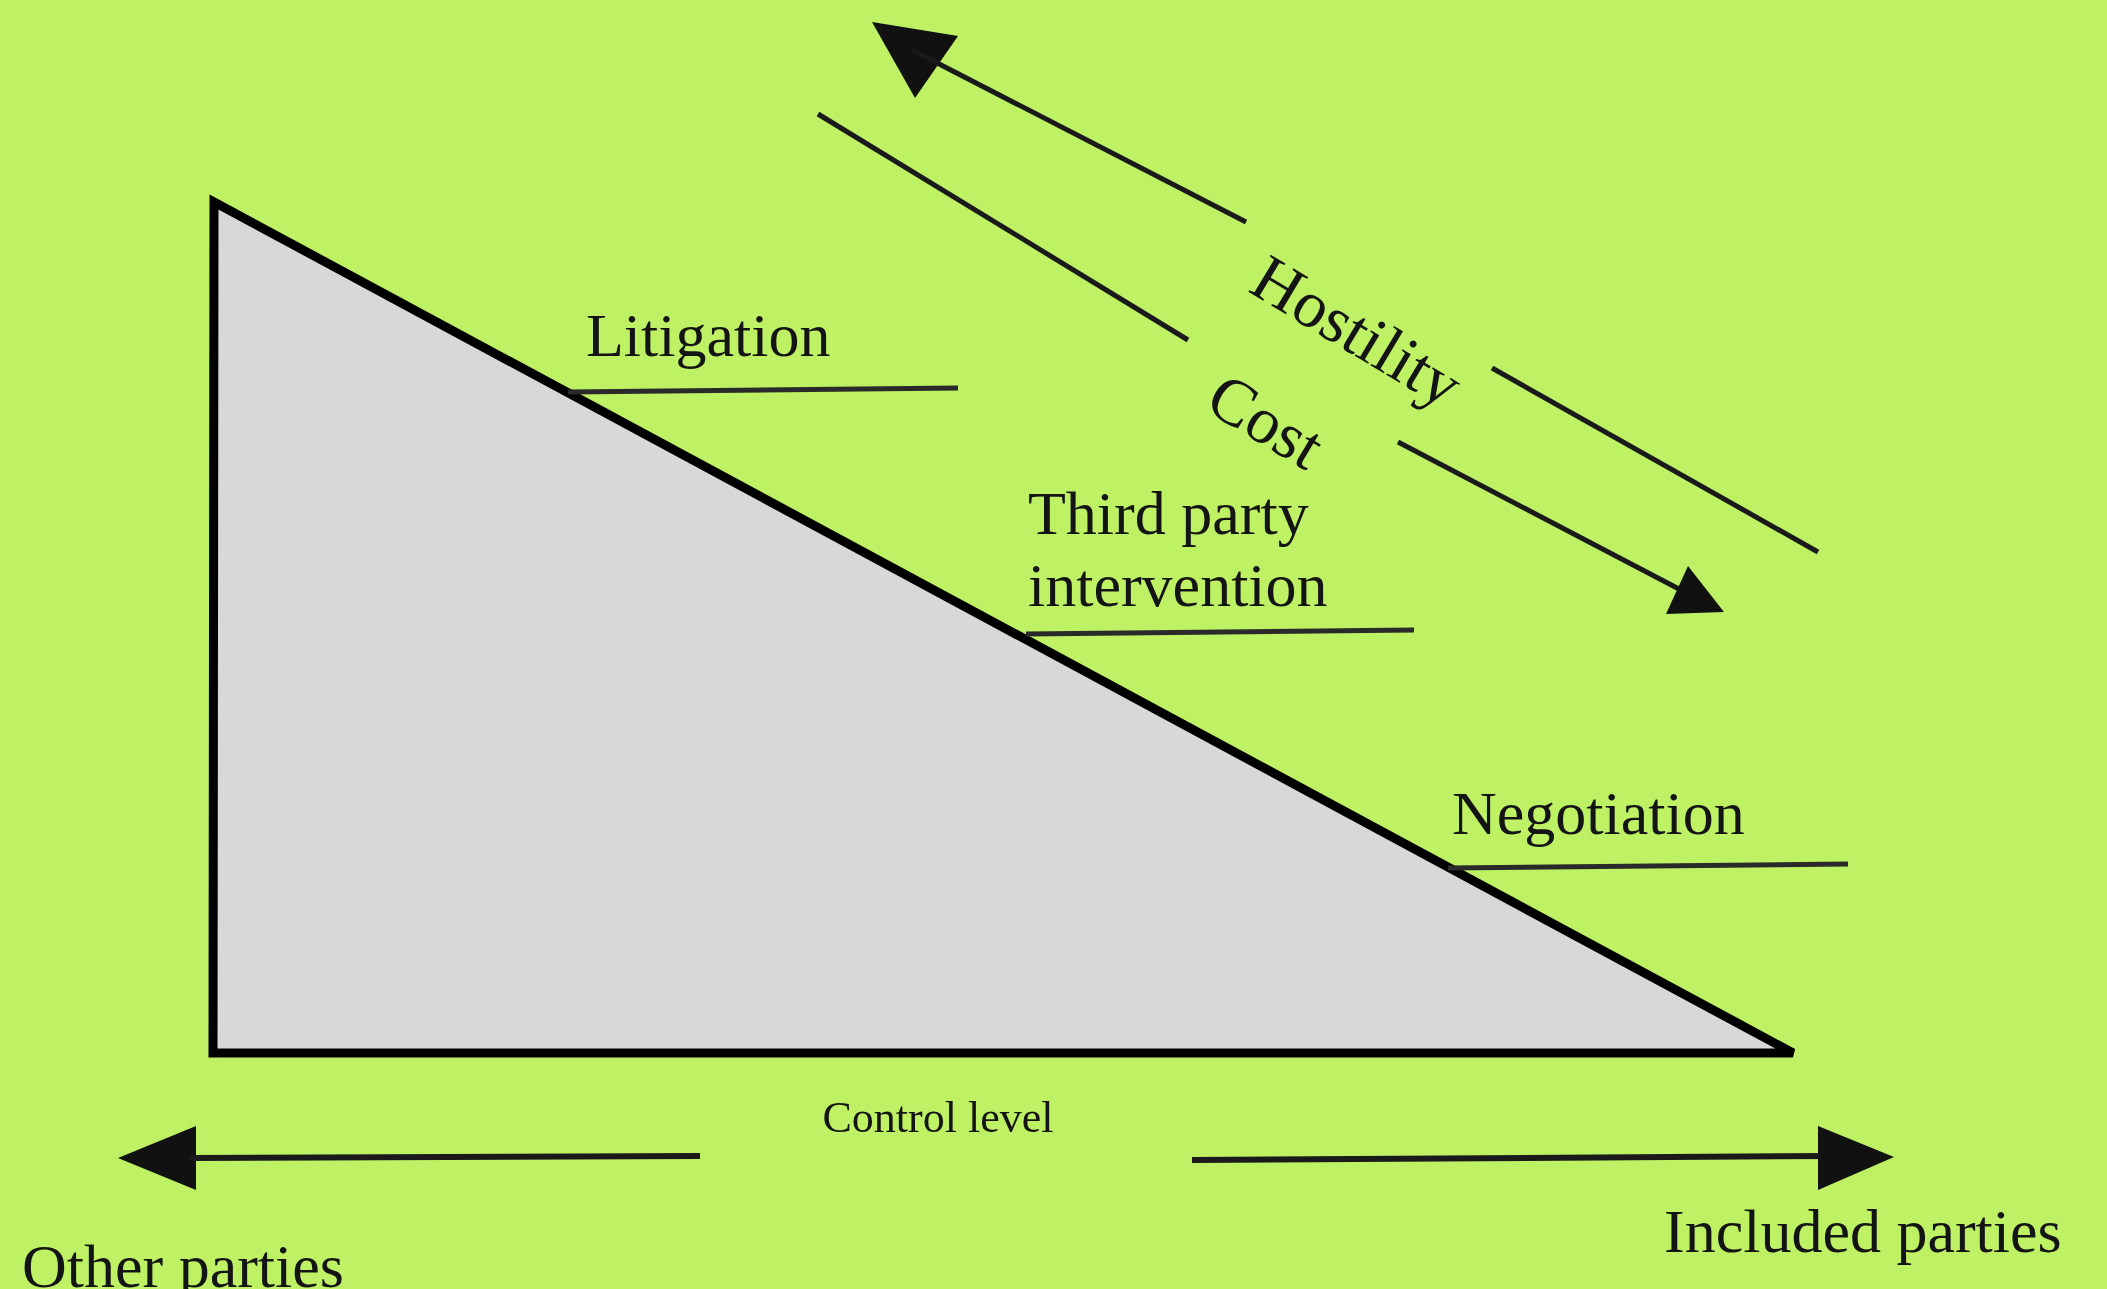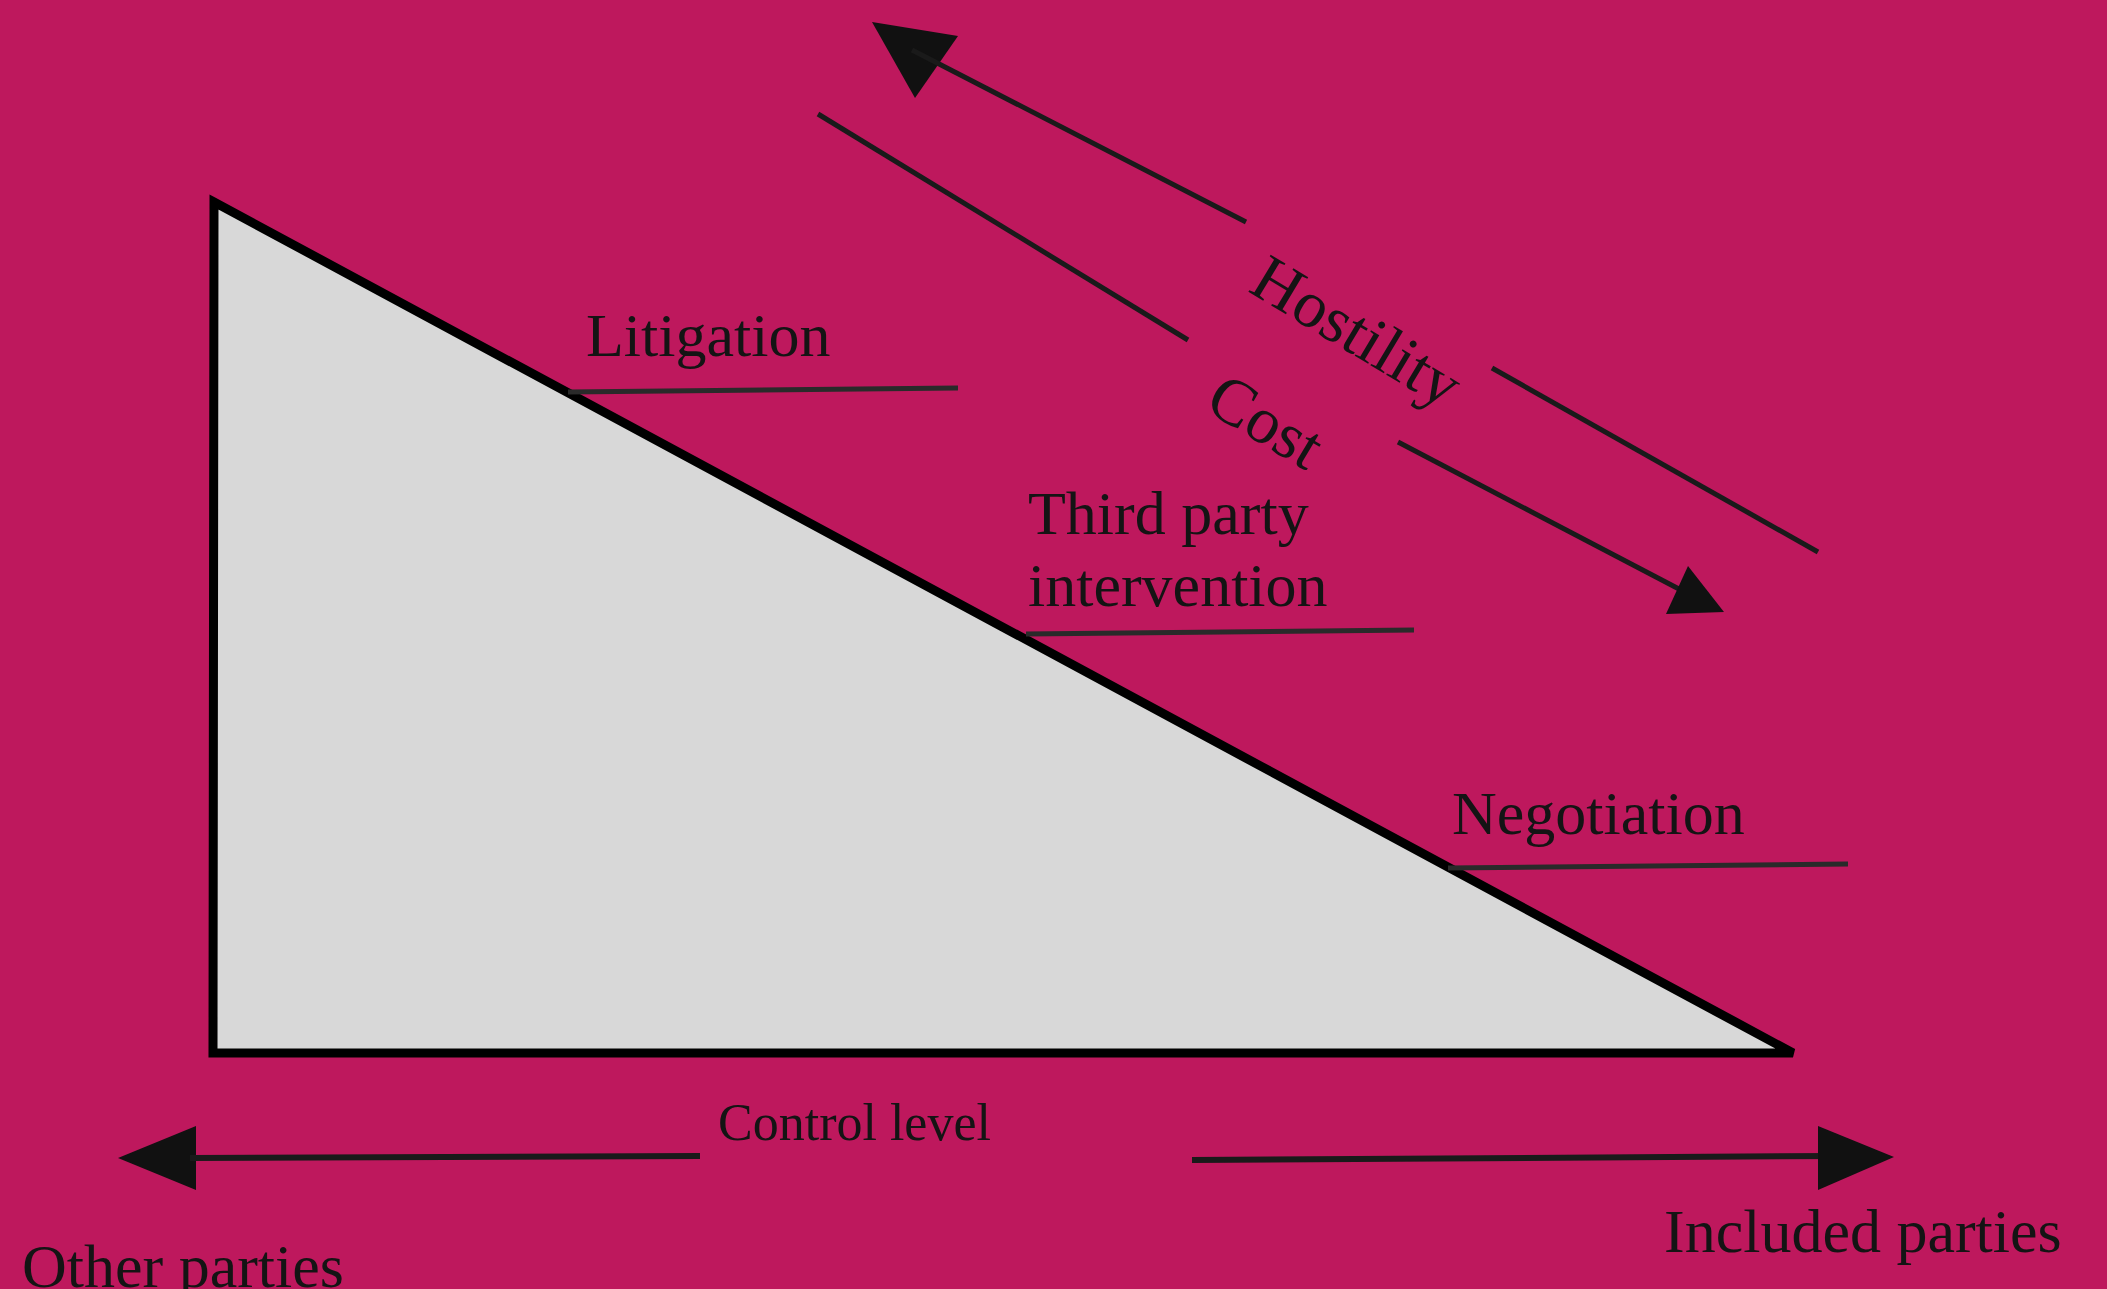--- a/index.html
+++ b/index.html
@@ -8,21 +8,21 @@
     padding: 0;
     background: #ffffff;
   }
   body {
     font-family: "Liberation Serif", "DejaVu Serif", serif;
   }
   #stage {
     position: relative;
     width: 2107px;
     height: 1289px;
-    background: #be185d;
+    background: #bef264;
     overflow: hidden;
   }
   #diagram-svg {
     position: absolute;
     left: 0;
     top: 0;
     width: 2107px;
     height: 1289px;
   }
   .lbl {
@@ -68,22 +68,22 @@
     left: 1214px;
     top: 352px;
     font-size: 66px;
     transform: rotate(31deg);
   }
   
   #label-control-level {
     left: 718px;
     top: 1092px;
     width: 440px;
-    font-size: 52px;
-    text-align: left;
+    font-size: 44px;
+    text-align: center;
     line-height: 1.2;
   }
   #label-control-level .ln2 { display: block; }
   #label-other-parties {
     left: 22px;
     top: 1196px;
     font-size: 62px;
     margin-top: 35px;
   }
   #label-included-parties {

